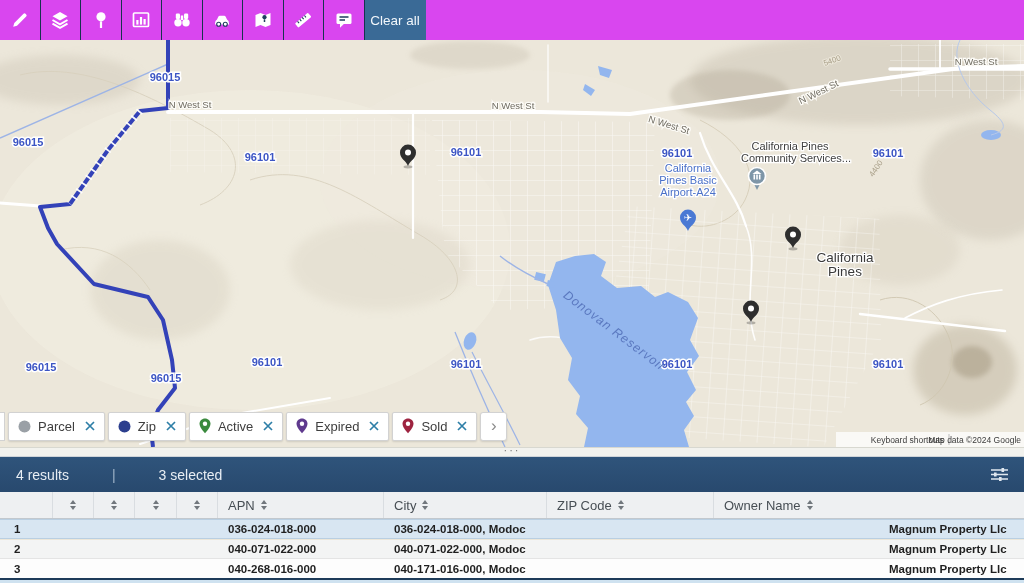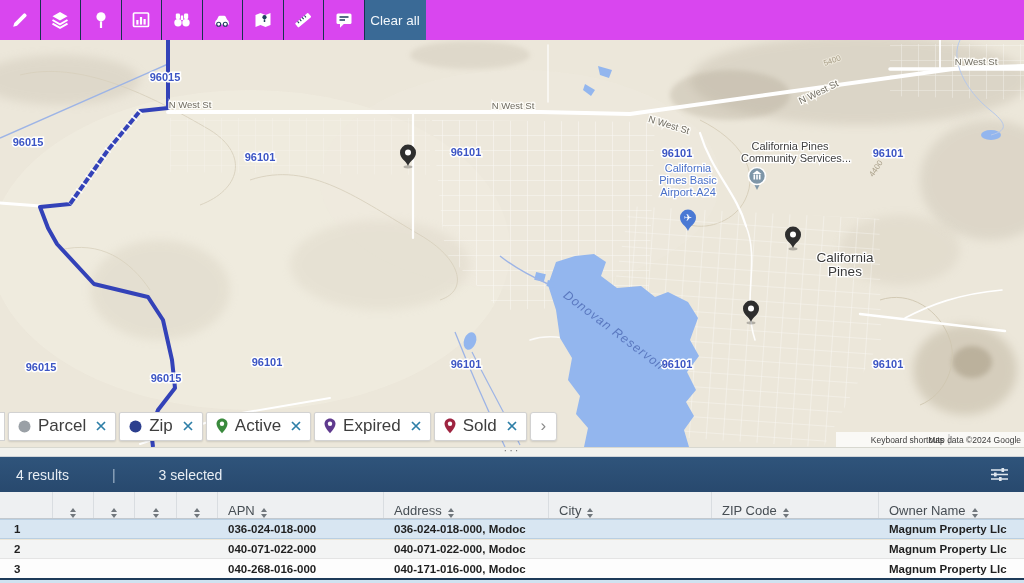--- a/index.html
+++ b/index.html
@@ -35,21 +35,21 @@
   .attrlbl{ font-size:8.5px; fill:#3c3c3c; }
   
   .chips{
     position:absolute; top:411px; left:0; height:30px; display:flex; gap:3px;
     align-items:center; padding-left:0; z-index:20;
   }
   .chip-sliver{ width:5px; height:29px; background:#fff; border:1px solid #d2d2d2; border-left:none; }
   .chip{
     height:29px; background:#fff; border:1px solid #d2d2d2; border-radius:2px;
     display:flex; align-items:center; padding:0 9px; gap:7px; cursor:pointer;
-    box-shadow:0 1px 2px rgba(0,0,0,.12); font-size:17px; color:#3e3e3e;text-align:right;
+    box-shadow:0 1px 2px rgba(0,0,0,.12); font-size:13px; color:#3e3e3e;text-align:right;
   }
   .chip .x{ margin-left:3px; display:flex; cursor:pointer; }
   .chip-more{
     width:27px; height:29px; background:#fff; border:1px solid #d2d2d2; border-radius:3px;
     display:flex; align-items:center; justify-content:center; color:#8a8a8a;
     font-size:17px; cursor:pointer; box-shadow:0 1px 2px rgba(0,0,0,.12);
   }
   
   .dragstrip{
     position:absolute; top:447px; left:0; width:1024px; height:10px;
@@ -66,21 +66,21 @@
   .resultsbar .sep{ color:#9fb3c8; margin:0 15px; }
   .resultsbar .spacer{ flex:1; }
   .sliders-btn{ display:flex; align-items:center; cursor:pointer; padding:3px; }
   
   .thead{
     position:absolute; top:492px; left:0; width:1024px; height:27px;
     background:#eef0f2; border-bottom:1px solid #c2c8ce; display:flex;
     font-size:13px; color:#474e54;
   }
   .th{
-    display:flex; align-items:flex-end; gap:6px; border-right:1px solid #d9dde1;
+    display:flex; align-items:center; gap:6px; border-right:1px solid #d9dde1;
     padding-left:10px; cursor:pointer;
   }
   .th.center{ justify-content:center; padding-left:0; }
   .sort{ display:inline-flex; flex-direction:column; gap:2px; }
   .sort i{ display:block; width:0; height:0; border-left:3.5px solid transparent; border-right:3.5px solid transparent; }
   .sort i.up{ border-bottom:4.5px solid #70767c; }
   .sort i.dn{ border-top:4.5px solid #70767c; }
   .trow{
     position:absolute; left:0; width:1024px; height:19.7px; display:flex;
     font-size:11.5px; font-weight:bold; color:#1f1f1f; align-items:center; cursor:pointer;
@@ -445,27 +445,20 @@
           <i class="dn"></i>
         </span>
       </div>
     <div class="th w-apn">
       <span>APN</span>
       <span class="sort">
           <i class="up"></i>
           <i class="dn"></i>
         </span>
     </div>
-    <div class="th w-addr">
-      <span>Address</span>
-      <span class="sort">
-          <i class="up"></i>
-          <i class="dn"></i>
-        </span>
-    </div>
     <div class="th w-city">
       <span>City</span>
       <span class="sort">
           <i class="up"></i>
           <i class="dn"></i>
         </span>
     </div>
     <div class="th w-zip">
       <span>ZIP Code</span>
       <span class="sort">

